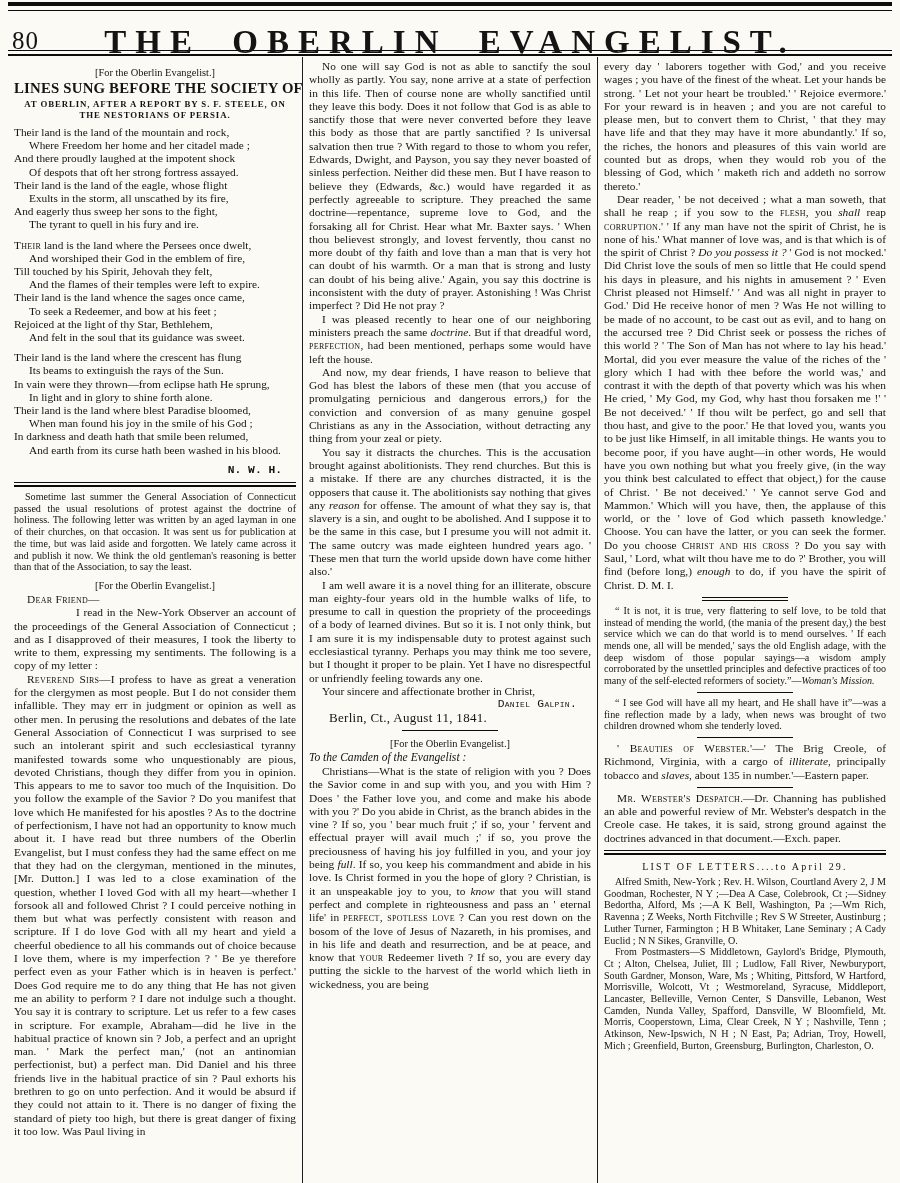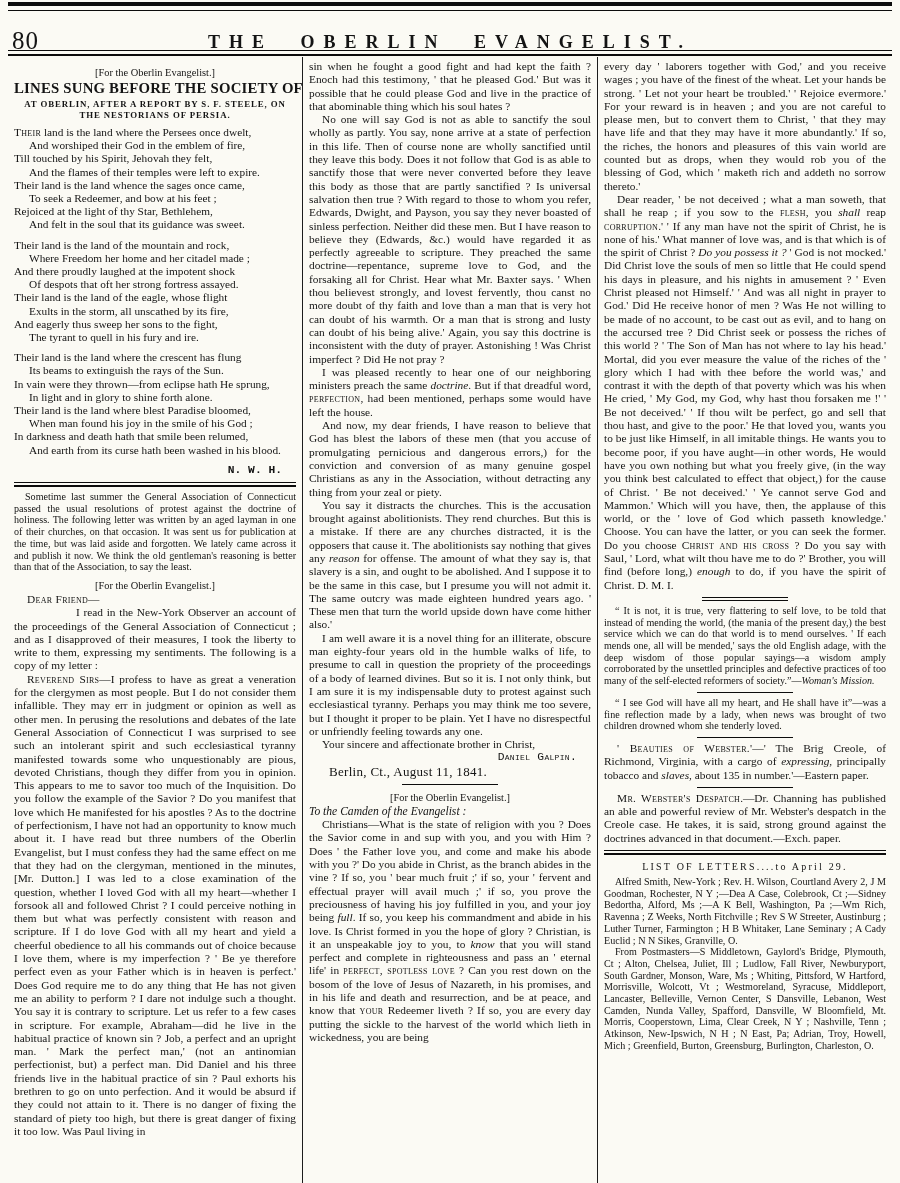--- a/index.html
+++ b/index.html
@@ -6,21 +6,21 @@
   body{
     width:900px;height:1183px;overflow:hidden;
     background:#fbfaf4;color:#141414;
     font-family:"Liberation Serif","DejaVu Serif",serif;
     -webkit-font-smoothing:antialiased;
   }
   .page{width:884px;margin:0 auto;padding:0 8px;}
   .rule-top{border-top:4px solid #0c0c0c;border-bottom:1px solid #0c0c0c;height:4px;margin-top:2px;}
   .masthead-row{position:relative;height:38px;margin-top:1px;}
   .pagenum{position:absolute;left:4px;top:4px;font-size:25px;font-weight:normal;letter-spacing:1px;margin-top:11px;}
-  .masthead{margin:0;text-align:center;font-size:18px;font-weight:bold;letter-spacing:9px;word-spacing:14px;padding-top:20px;}
+  .masthead{margin:0;text-align:center;font-size:33px;font-weight:bold;letter-spacing:9px;word-spacing:14px;padding-top:12px;}
   .rule-head-bottom{border-top:1px solid #0c0c0c;border-bottom:2px solid #0c0c0c;height:3px;margin-bottom:1px;}
   .cols{display:flex;height:1128px;overflow:hidden;}
   .col{flex:1 1 0;min-width:0;padding:3px 6px 0 6px;overflow:hidden;}
   .col + .col{border-left:1px solid #1c1c1c;}
 
   .sc{font-variant:small-caps;letter-spacing:0.3px;}
   .attr-center{text-align:center;font-size:10.4px;line-height:13px;margin:6px 0 1px;}
   .headline{text-align:center;font-weight:bold;font-size:14.8px;line-height:17px;margin:1px 0 2px;letter-spacing:0.2px;white-space:nowrap;}
   .subhead{text-align:center;font-weight:bold;font-size:8.8px;line-height:10.5px;letter-spacing:0.9px;}
   .stanza{margin:6px 0 7px;}
@@ -50,59 +50,58 @@
     <h1 class="masthead">THE OBERLIN EVANGELIST.</h1>
   </div>
   <div class="rule-head-bottom"></div>
   <div class="cols">
     <div class="col">
         <div class="attr-center">[For the Oberlin Evangelist.]</div>
         <div class="headline">LINES SUNG BEFORE THE SOCIETY OF INQUIRY,</div>
         <div class="subhead">AT OBERLIN, AFTER A REPORT BY S. F. STEELE, ON</div>
         <div class="subhead">THE NESTORIANS OF PERSIA.</div>
         <div class="stanza">
+          <div class="pline">Their land is the land of the mountain and rock,</div>
+          <div class="pline ind">Where Freedom her home and her citadel made ;</div>
+          <div class="pline">And there proudly laughed at the impotent shock</div>
+          <div class="pline ind">Of despots that oft her strong fortress assayed.</div>
+          <div class="pline">Their land is the land of the eagle, whose flight</div>
+          <div class="pline ind">Exults in the storm, all unscathed by its fire,</div>
+          <div class="pline">And eagerly thus sweep her sons to the fight,</div>
+          <div class="pline ind">The tyrant to quell in his fury and ire.</div>
+        </div>
+        <div class="stanza">
           <div class="pline"><span class="sc">Their</span> land is the land where the Persees once dwelt,</div>
           <div class="pline ind">And worshiped their God in the emblem of fire,</div>
           <div class="pline">Till touched by his Spirit, Jehovah they felt,</div>
           <div class="pline ind">And the flames of their temples were left to expire.</div>
           <div class="pline">Their land is the land whence the sages once came,</div>
           <div class="pline ind">To seek a Redeemer, and bow at his feet ;</div>
           <div class="pline">Rejoiced at the light of thy Star, Bethlehem,</div>
           <div class="pline ind">And felt in the soul that its guidance was sweet.</div>
-        </div>
-        <div class="stanza">
-          <div class="pline">Their land is the land of the mountain and rock,</div>
-          <div class="pline ind">Where Freedom her home and her citadel made ;</div>
-          <div class="pline">And there proudly laughed at the impotent shock</div>
-          <div class="pline ind">Of despots that oft her strong fortress assayed.</div>
-          <div class="pline">Their land is the land of the eagle, whose flight</div>
-          <div class="pline ind">Exults in the storm, all unscathed by its fire,</div>
-          <div class="pline">And eagerly thus sweep her sons to the fight,</div>
-          <div class="pline ind">The tyrant to quell in his fury and ire.</div>
         </div>
         <div class="stanza">
           <div class="pline">Their land is the land where the crescent has flung</div>
           <div class="pline ind">Its beams to extinguish the rays of the Sun.</div>
           <div class="pline">In vain were they thrown—from eclipse hath He sprung,</div>
           <div class="pline ind">In light and in glory to shine forth alone.</div>
           <div class="pline">Their land is the land where blest Paradise bloomed,</div>
           <div class="pline ind">When man found his joy in the smile of his God ;</div>
           <div class="pline">In darkness and death hath that smile been relumed,</div>
           <div class="pline ind">And earth from its curse hath been washed in his blood.</div>
         </div>
         <div class="sig-right bold">N. W. H.</div>
         <div class="rule-double-full"></div>
         <div class="note">Sometime last summer the General Association of Connecticut passed the usual resolutions of protest against the doctrine of holiness.  The following letter was written by an aged layman in one of their churches, on that occasion. It was sent us for publication at the time, but was laid aside and forgotten.  We lately came across it and publish it now.  We think the old gentleman's reasoning is better than that of the Association, to say the least.</div>
         <div class="attr-center">[For the Oberlin Evangelist.]</div>
         <div class="plain"><span class="sc">Dear Friend</span>—</div>
         <div class="para-bigindent">I read in the New-York Observer an account of the proceedings of the General Association of Connecticut ; and as I disapproved of their measures, I took the liberty to write to them, expressing my sentiments.  The following is a copy of my letter :</div>
         <div class="para"><span class="sc">Reverend Sirs</span>—I profess to have as great a veneration for the clergymen as most people. But I do not consider them infallible.  They may err in judgment or opinion as well as other men.  In perusing the resolutions and debates of the late General Association of Connecticut I was surprised to see such an intolerant spirit and such ecclesiastical tyranny manifested towards some who unquestionably are pious, devoted Christians, though they differ from you in opinion.  This appears to me to savor too much of the Inquisition.  Do you follow the example of the Savior ?  Do you manifest that love which He manifested for his apostles ?  As to the doctrine of perfectionism, I have not had an opportunity to know much about it.  I have read but three numbers of the Oberlin Evangelist, but I must confess they had the same effect on me that they had on the clergyman, mentioned in the minutes, [Mr. Dutton.]  I was led to a close examination of the question, whether I loved God with all my heart—whether I forsook all and followed Christ ?  I could perceive nothing in them but what was perfectly consistent with reason and scripture.  If I do love God with all my heart and yield a cheerful obedience to all his commands out of choice because I love them, where is my imperfection ?  ' Be ye therefore perfect even as your Father which is in heaven is perfect.'  Does God require me to do any thing that He has not given me an ability to perform ?  I dare not indulge such a thought.  You say it is contrary to scripture.  Let us refer to a few cases in scripture.  For example, Abraham—did he live in the habitual practice of known sin ?  Job, a perfect and an upright man.  ' Mark the perfect man,' (not an antinomian perfectionist, but) a perfect man. Did Daniel and his three friends live in the habitual practice of sin ?  Paul exhorts his brethren to go on unto perfection. And it would be absurd if they could not attain to it.  There is no danger of fixing the standard of piety too high, but there is great danger of fixing it too low.  Was Paul living in</div>
       </div>
     <div class="col">
-        <div class="para-cont">sin when he fought a good fight and had kept the faith ?  Enoch had this testimony, ' that he pleased God.'  But was it possible that he could please God and live in the practice of that abominable thing which his soul hates ?</div>
         <div class="para">No one will say God is not as able to sanctify the soul wholly as partly.  You say, none arrive at a state of perfection in this life. Then of course none are wholly sanctified until they leave this body. Does it not follow that God is as able to sanctify those that were never converted before they leave this body as those that are partly sanctified ?  Is universal salvation then true ?  With regard to those to whom you refer, Edwards, Dwight, and Payson, you say they never boasted of sinless perfection.  Neither did these men.  But I have reason to believe they (Edwards, &amp;c.) would have regarded it as perfectly agreeable to scripture.  They preached the same doctrine—repentance, supreme love to God, and the forsaking all for Christ.  Hear what Mr. Baxter says.  ' When thou believest strongly, and lovest fervently, thou canst no more doubt of thy faith and love than a man that is very hot can doubt of his warmth.  Or a man that is strong and lusty can doubt of his being alive.'  Again, you say this doctrine is inconsistent with the duty of prayer.  Astonishing ! Was Christ imperfect ?  Did He not pray ?</div>
         <div class="para">I was pleased recently to hear one of our neighboring ministers preach the same <i>doctrine</i>.  But if that dreadful word, <span class="sc">perfection</span>, had been mentioned, perhaps some would have left the house.</div>
         <div class="para">And now, my dear friends, I have reason to believe that God has blest the labors of these men (that you accuse of promulgating pernicious and dangerous errors,) for the conviction and conversion of as many genuine gospel Christians as any in the Association, without detracting any thing from your zeal or piety.</div>
         <div class="para">You say it distracts the churches.  This is the accusation brought against abolitionists.  They rend churches.  But this is a mistake.  If there are any churches distracted, it is the opposers that cause it.  The abolitionists say nothing that gives any <i>reason</i> for offense.  The amount of what they say is, that slavery is a sin, and ought to be abolished.  And I suppose it to be the same in this case, but I presume you will not admit it.  The same outcry was made eighteen hundred years ago. ' These men that turn the world upside down have come hither also.'</div>
         <div class="para">I am well aware it is a novel thing for an illiterate, obscure man eighty-four years old in the humble walks of life, to presume to call in question the propriety of the proceedings of a body of learned divines.  But so it is.  I not only think, but I am sure it is my indispensable duty to protest against such ecclesiastical tyranny.  Perhaps you may think me too severe, but I thought it proper to be plain.  Yet I have no disrespectful or unfriendly feeling towards any one.</div>
         <div class="para">Your sincere and affectionate brother in Christ,</div>
         <div class="sig-right"><span class="sc">Daniel Galpin.</span></div>
         <div class="dateline">Berlin, Ct., August 11, 1841.</div>
         <div class="rule-short"></div>
         <div class="attr-center">[For the Oberlin Evangelist.]</div>
@@ -110,21 +109,21 @@
         <div class="para">Christians—What is the state of religion with you ?  Does the Savior come in and sup with you, and you with Him ?  Does ' the Father love you, and come and make his abode with you ?'  Do you abide in Christ, as the branch abides in the vine ? If so, you ' bear much fruit ;' if so, your ' fervent and effectual prayer will avail much ;' if so, you prove the preciousness of having his joy fulfilled in you, and your joy being <i>full</i>.  If so, you keep his commandment and abide in his love.  Is Christ formed in you the hope of glory ?  Christian, is it an unspeakable joy to you, to <i>know</i> that you will stand perfect and complete in righteousness and pass an ' eternal life' in <span class="sc">perfect, spotless love</span> ? Can you rest down on the bosom of the love of Jesus of Nazareth, in his promises, and in his life and death and resurrection, and be at peace, and know that <span class="sc">your</span> Redeemer liveth ?  If so, you are every day putting the sickle to the harvest of the world which lieth in wickedness, you are being</div>
       </div>
     <div class="col">
         <div class="para-cont">every day ' laborers together with God,' and you receive wages ; you have of the finest of the wheat. Let your hands be strong.  ' Let not your heart be troubled.'  ' Rejoice evermore.'  For your reward is in heaven ; and you are not careful to please men, but to convert them to Christ, ' that they may have life and that they may have it more abundantly.'  If so, the riches, the honors and pleasures of this vain world are counted but as drops, when they would rob you of the blessing of God, which ' maketh rich and addeth no sorrow thereto.'</div>
         <div class="para">Dear reader, ' be not deceived ; what a man soweth, that shall he reap ; if you sow to the <span class="sc">flesh</span>, you <i>shall</i> reap <span class="sc">corruption</span>.'  ' If any man have not the spirit of Christ, he is none of his.'  What manner of love was, and is that which is of the spirit of Christ ?  <i>Do you possess it ?</i>  ' God is not mocked.'  Did Christ love the souls of men so little that He could spend his days in pleasure, and his nights in amusement ?  ' Even Christ pleased not Himself.'  ' And was all night in prayer to God.'  Did He receive honor of men ?  Was He not willing to be made of no account, to be cast out as evil, and to hang on the accursed tree ?  Did Christ seek or possess the riches of this world ? ' The Son of Man has not where to lay his head.' Mortal, did you ever measure the value of the riches of the ' glory which I had with thee before the world was,' and contrast it with the depth of that poverty which was his when He cried, ' My God, my God, why hast thou forsaken me !'  ' Be not deceived.'  ' If thou wilt be perfect, go and sell that thou hast, and give to the poor.'  He that loved you, wants you to be just like Himself, in all imitable things.  He wants you to become poor, if you have aught—in other words, He would have you own nothing but what you freely give, (in the way you think best calculated to effect that object,) for the cause of Christ.  ' Be not deceived.'  ' Ye cannot serve God and Mammon.'  Which will you have, then, the applause of this world, or the ' love of God which passeth knowledge.'  Choose.  You can have the latter, or you can seek the former. Do you choose <span class="sc">Christ and his cross</span> ?  Do you say with Saul, ' Lord, what wilt thou have me to do ?' Brother, you will find (before long,) <i>enough</i> to do, if you have the spirit of Christ.   D. M. I.</div>
         <div class="rule-short-double"></div>
         <div class="note">“ It is not, it is true, very flattering to self love, to be told that instead of mending the world, (the mania of the present day,) the best service which we can do that world is to mend ourselves.  ' If each mends one, all will be mended,' says the old English adage, with the deep wisdom of those popular sayings—a wisdom amply corroborated by the unsettled principles and defective practices of too many of the self-elected reformers of society.”—<i>Woman's Mission.</i></div>
         <div class="rule-short"></div>
         <div class="note">“ I see God will have all my heart, and He shall have it”—was a fine reflection made by a lady, when news was brought of two children drowned whom she tenderly loved.</div>
         <div class="rule-short"></div>
-        <div class="para"><span class="sc">' Beauties of Webster.'</span>—' The Brig Creole, of Richmond, Virginia, with a cargo of <i>expressing</i>, principally tobacco and <i>slaves</i>, about 135 in number.'—Eastern paper.</div>
+        <div class="para"><span class="sc">' Beauties of Webster.'</span>—' The Brig Creole, of Richmond, Virginia, with a cargo of <i>illiterate</i>, principally tobacco and <i>slaves</i>, about 135 in number.'—Eastern paper.</div>
         <div class="rule-short"></div>
         <div class="para"><span class="sc">Mr. Webster's Despatch</span>.—Dr. Channing has published an able and powerful review of Mr. Webster's despatch in the Creole case.  He takes, it is said, strong ground against the doctrines advanced in that document.—Exch. paper.</div>
         <div class="rule-double-full"></div>
         <div class="letters-head">LIST OF LETTERS....to April 29.</div>
         <div class="note">Alfred Smith, New-York ;  Rev. H. Wilson, Courtland Avery 2, J M Goodman, Rochester, N Y ;—Dea A Case, Colebrook, Ct ;—Sidney Bedortha, Alford, Ms ;—A K Bell, Washington, Pa ;—Wm Rich, Ravenna ; Z Weeks, North Fitchville ; Rev S W Streeter, Austinburg ; Luther Turner, Farmington ; H B Whitaker, Lane Seminary ; A Cady Euclid ; N N Sikes, Granville, O.</div>
         <div class="note">From Postmasters—S Middletown, Gaylord's Bridge, Plymouth, Ct ; Alton, Chelsea, Juliet, Ill ; Ludlow, Fall River, Newburyport, South Gardner, Monson, Ware, Ms ; Whiting, Pittsford, W Hartford, Morrisville, Wolcott, Vt ; Westmoreland, Syracuse, Middleport, Lancaster, Belleville, Vernon Center, S Dansville, Lebanon, West Camden, Nunda Valley, Spafford, Dansville, W Bloomfield, Mt. Morris, Cooperstown, Lima, Clear Creek, N Y ;  Nashville, Tenn ; Atkinson, New-Ipswich, N H ;  N East, Pa;  Adrian, Troy, Howell, Mich ; Greenfield, Burton, Greensburg, Burlington, Charleston, O.</div>
       </div>
   </div>
 </div>
 

